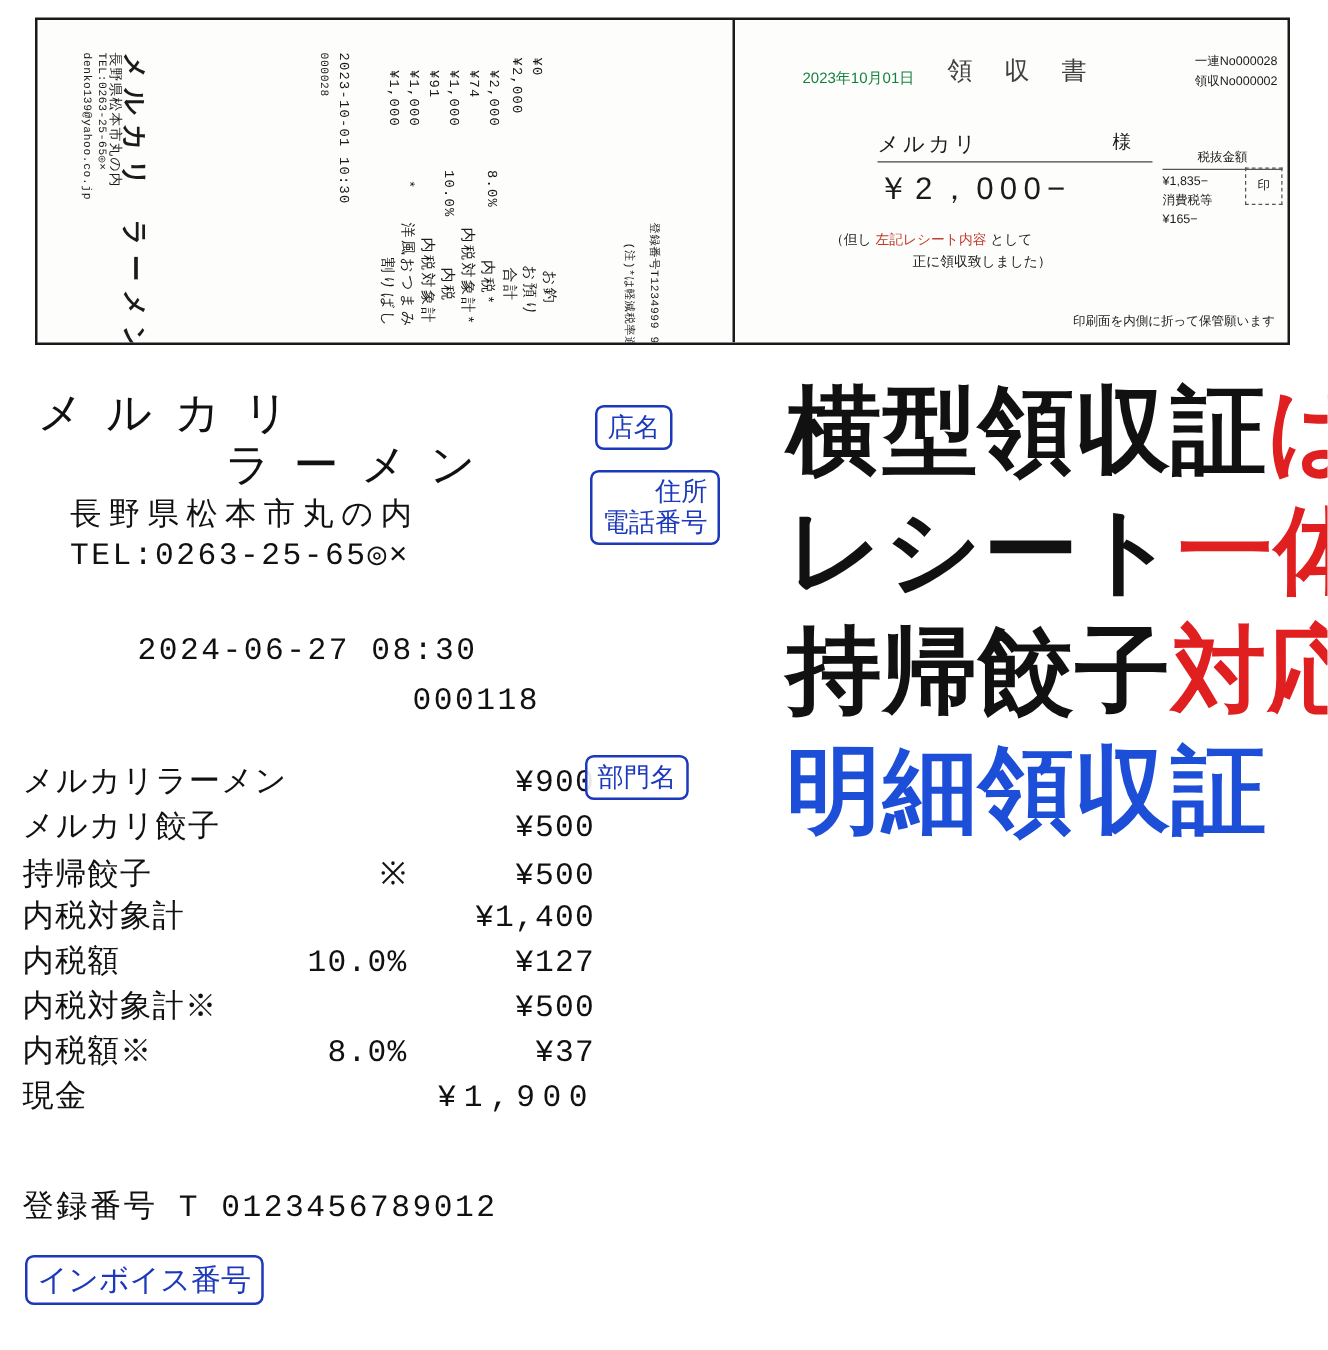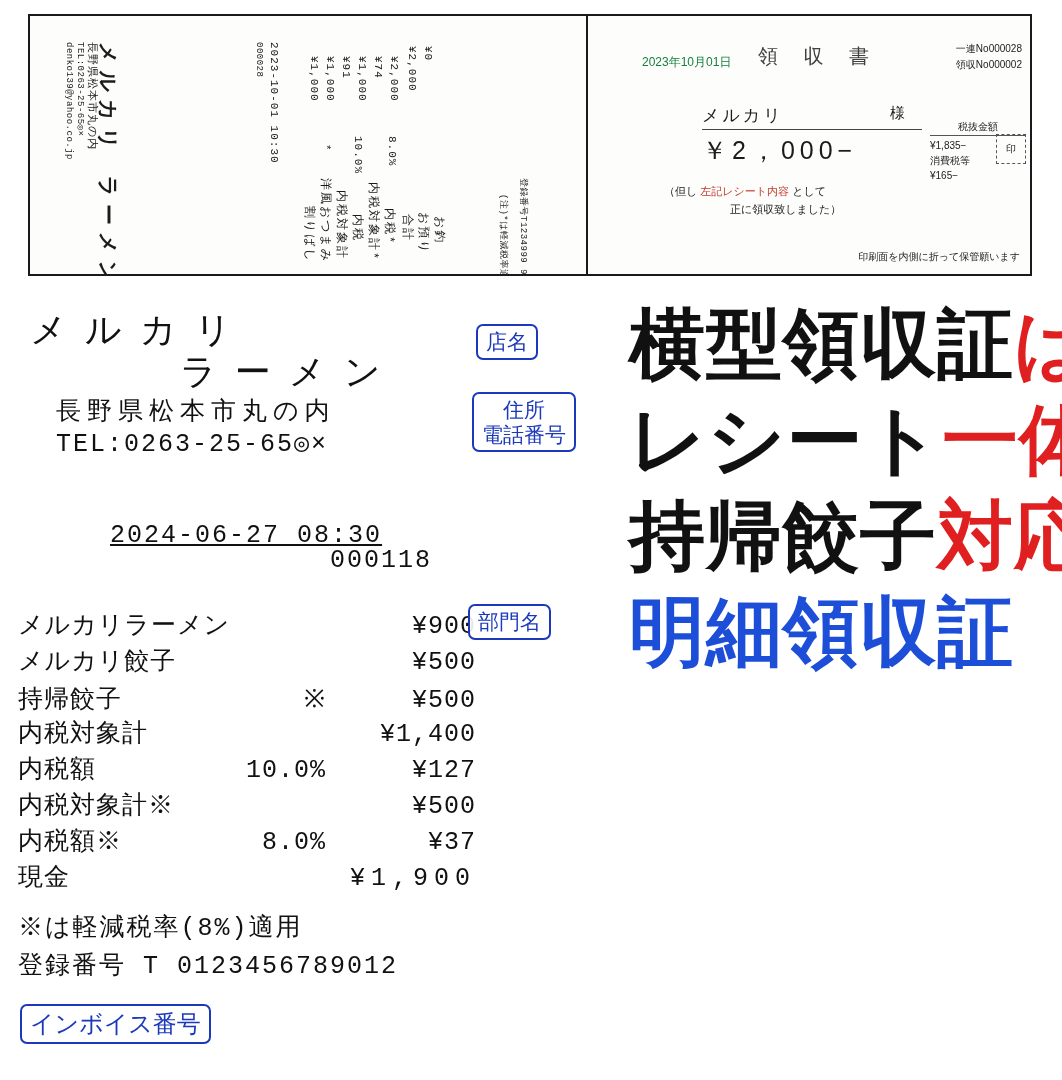--- a/index.html
+++ b/index.html
@@ -218,24 +218,23 @@
   #receipt .tel {
     position: absolute;
     left: 56px;
     top: 138px;
     font-size: 25px;
     letter-spacing: 2px;
   }
   #receipt .datetime {
     position: absolute;
     left: 110px;
-    top: 231px;
-    font-size: 25px;
-    letter-spacing: 2px;
-    text-decoration: underline;
+    top: 216px;
+    font-size: 25px;
+    letter-spacing: 2px;
   }
   #receipt .serial {
     position: absolute;
     left: 330px;
     top: 256px;
     font-size: 25px;
     letter-spacing: 2px;
   }
   #receipt .lines {
     position: absolute;
@@ -293,21 +292,21 @@
     border: 2px solid #1c39bb;
     border-radius: 7px;
     color: #1c39bb;
     background: rgba(255,255,255,0.9);
     font-family: "Liberation Sans", sans-serif;
     font-size: 21px;
     padding: 2px 8px;
     white-space: nowrap;
   }
   #anno-shop  { left: 476px; top: 324px; }
-  #anno-addr  { left: 472px; top: 376px; padding: 3px 8px; line-height: 25px; text-align: center; margin-top: 16px; }
+  #anno-addr  { left: 472px; top: 376px; padding: 3px 8px; line-height: 25px; text-align: right; }
   #anno-dept  { left: 468px; top: 604px; }
   #anno-inv   { left: 20px;  top: 1004px; font-size: 24px; }
 
   
   #headline {
     position: absolute;
     left: 600px;
     top: 296px;
     width: 462px;
     height: 560px;
@@ -443,21 +442,20 @@
       <span class="mid">8.0%</span>
       <span class="amt">¥37</span>
     </div>
     <div class="line cash">
       <span class="nm">現金</span>
       <span class="mid"></span>
       <span class="amt">¥1,900</span>
     </div>
   </div>
 
-  <div class="note1">※は軽減税率(8%)適用</div>
   <div class="note2">登録番号 T 0123456789012</div>
 </div>
 
 <div class="anno" id="anno-shop">店名</div>
 <div class="anno" id="anno-addr">
   <span>住所</span><br>
   <span>電話番号</span>
 </div>
 <div class="anno" id="anno-dept">部門名</div>
 <div class="anno" id="anno-inv">インボイス番号</div>

